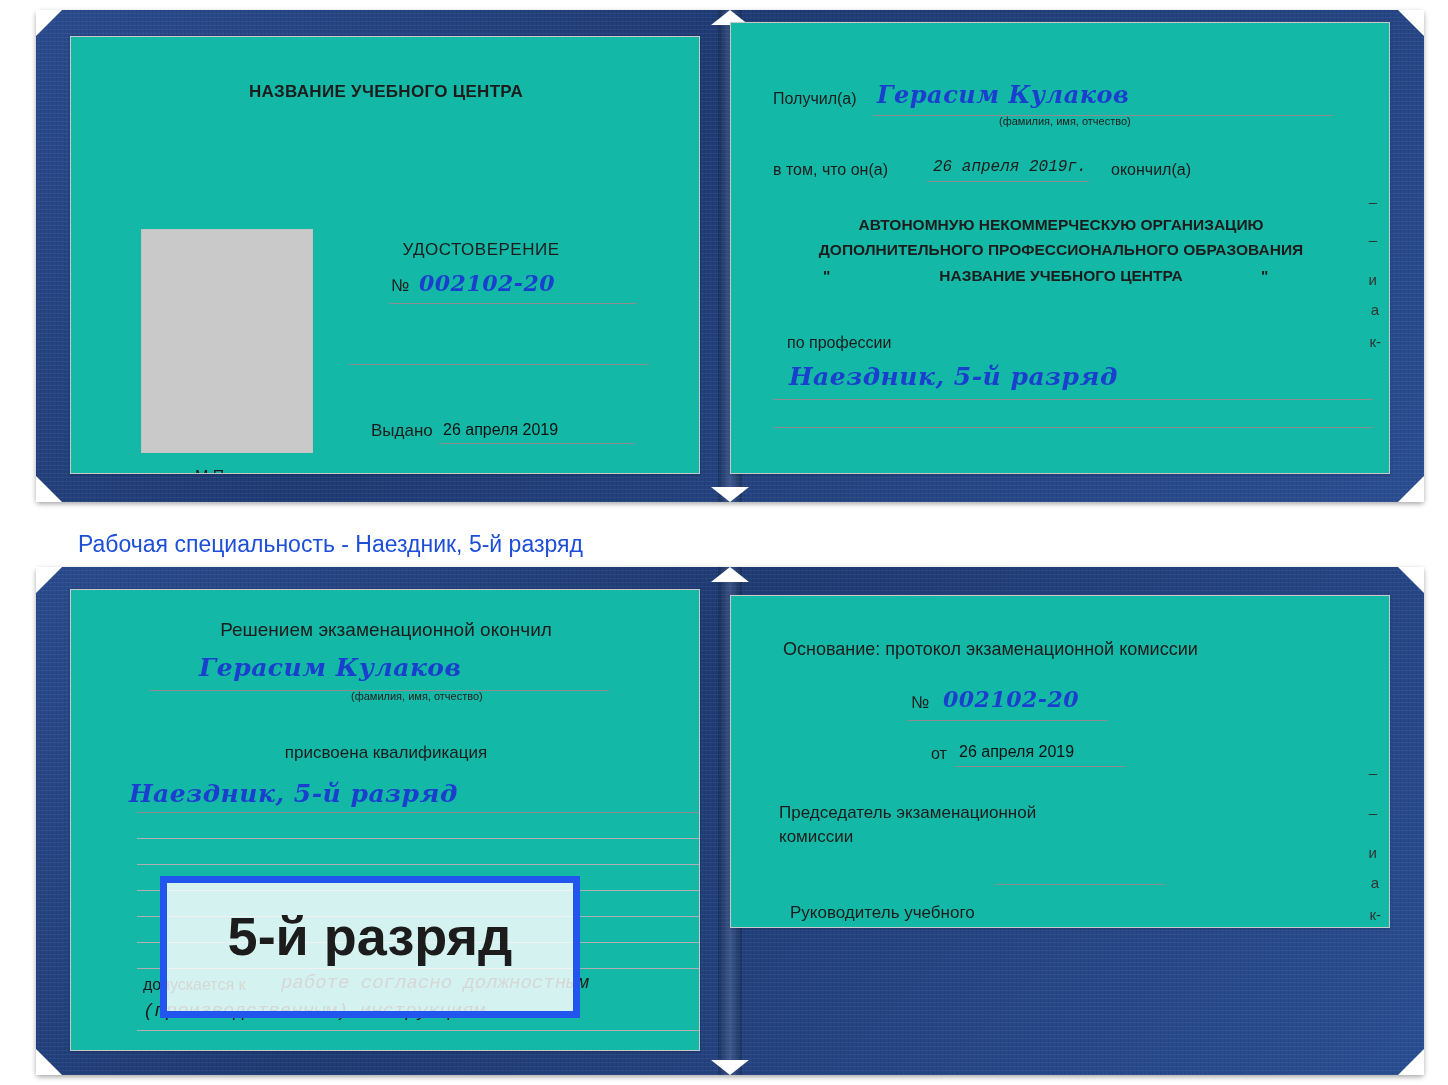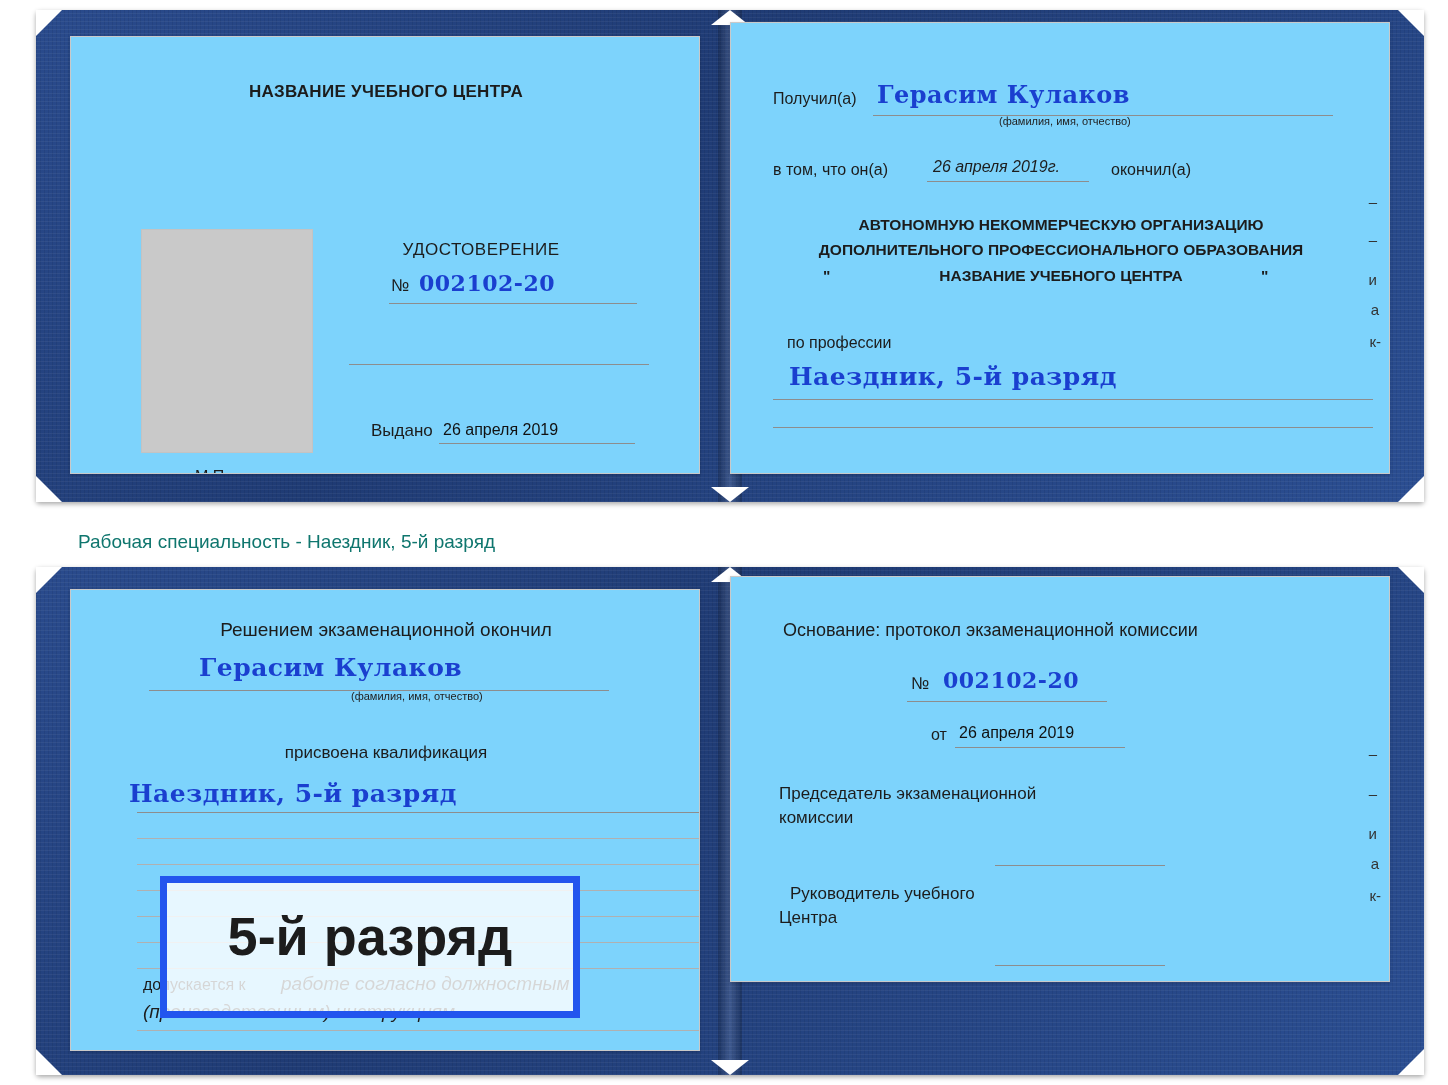--- a/index.html
+++ b/index.html
@@ -73,47 +73,48 @@
     left: 50%;
     margin-left: -19px;
     width: 0; height: 0;
     border-style: solid;
   }
   .spine-notch-top { top: 0; border-width: 0 19px 15px 19px; border-color: transparent transparent #ffffff transparent; }
   .spine-notch-bottom { bottom: 0; border-width: 15px 19px 0 19px; border-color: #ffffff transparent transparent transparent; }
 
   .page {
     position: absolute;
-    background: #7dd3fc;
+    background: #14b8a6;
     border: 1px solid #c9c9c9;
     box-shadow: 0 1px 3px rgba(0,0,0,0.18);
     box-sizing: border-box;
     overflow: hidden;
   }
 
   
   .booklet-top .page-left  { left: 34px;  top: 26px; width: 630px;  height: 438px; }
   .booklet-top .page-right { left: 694px; top: 12px; width: 660px;  height: 452px; }
 
   
   .booklet-bottom .page-left  { left: 34px;  top: 22px; width: 630px; height: 462px; }
-  .booklet-bottom .page-right { left: 694px; top: 9px; width: 660px; height: 406px; }
+  .booklet-bottom .page-right { left: 694px; top: 28px; width: 660px; height: 333px; }
 
   
   .t {
     position: absolute;
     white-space: pre;
     color: #1c1c1c;
     font-size: 15px;
     line-height: 1.25;
   }
   .bold { font-weight: bold; }
   .center { text-align: center; }
   .hw {
     font-family: "DejaVu Serif", serif;
+    font-style: italic;
     color: #1a3fcf;
     font-weight: bold;
     letter-spacing: 0.5px;
   }
   .printed-val {
     font-family: "Liberation Sans", sans-serif;
     color: #111;
     font-size: 16px;
   }
   .line {
@@ -126,22 +127,22 @@
     position: absolute;
     background: #c9c9c9;
     border: 1px solid #c3c3c3;
   }
 
   
   .caption {
     position: absolute;
     left: 78px;
     top: 531px;
-    font-size: 19px;
-    color: #0f766e;
+    font-size: 23px;
+    color: #1d4ed8;
     white-space: pre;
   }
 
   
   .highlight-box {
     position: absolute;
     left: 160px;
     top: 876px;
     width: 420px;
     height: 142px;
@@ -156,21 +157,21 @@
     width: 420px;
     text-align: center;
     font-size: 54px;
     font-weight: bold;
     color: #1c1c1c;
     white-space: pre;
   }
   .edge-glyph { position: absolute; font-size: 15px; color: #333; }
 
   .italic-serif {
-    font-family: Liberation Sans, sans-serif;
+    font-family: Liberation Mono, monospace;
     font-style: italic;
     color: #1d1d1d;
   }
   .tiny { font-size: 11px; color: #222; }
 </style>
 </head>
 <body>
 
 <div class="booklet booklet-top">
   <div class="cover"></div>

